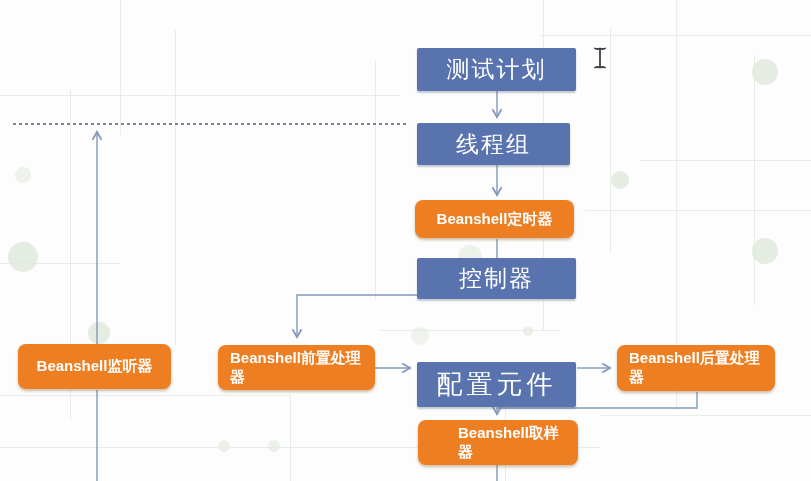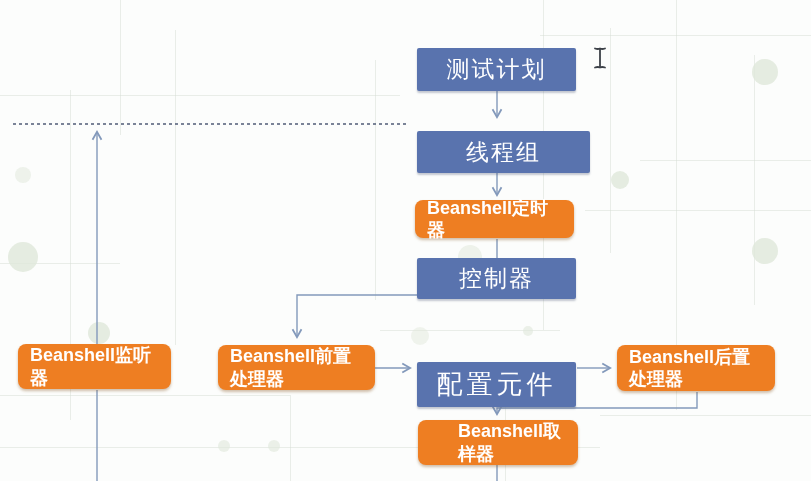--- a/index.html
+++ b/index.html
@@ -22,24 +22,24 @@
   }
   .blue{
     background:#5973ae;border-radius:2px;
     box-shadow:0 2px 2px rgba(90,100,125,.35);
     font-family:"Liberation Serif","DejaVu Serif",serif;
     font-size:23px;letter-spacing:2px;
   }
   .orange{
     background:#ee7e22;border-radius:8px;
     box-shadow:0 2px 3px rgba(140,95,45,.4);
-    font-size:18px;font-weight:600;line-height:1.25;padding:2px 12px;
+    font-size:15px;font-weight:600;line-height:1.25;padding:2px 12px;
   }
   .n-testplan{left:417px;top:48px;width:159px;height:43px;}
-  .n-threadgroup{left:417px;top:123px;width:173px;height:42px;margin-top:8px;}
+  .n-threadgroup{left:417px;top:123px;width:153px;height:42px;}
   .n-timer{left:415px;top:200px;width:159px;height:38px;}
   .n-controller{left:417px;top:258px;width:159px;height:41px;}
   .n-config{left:417px;top:345px;width:159px;height:45px;font-size:26px;letter-spacing:4px;margin-top:17px;}
   .n-listener{left:18px;top:344px;width:153px;height:45px;}
   .n-pre{left:218px;top:345px;width:157px;height:45px;}
   .n-post{left:617px;top:345px;width:158px;height:46px;}
   .n-sampler{left:418px;top:420px;width:160px;height:45px;padding-left:40px;}
 
   .cursor{position:absolute;left:592px;top:47px;z-index:4;}
 </style>

